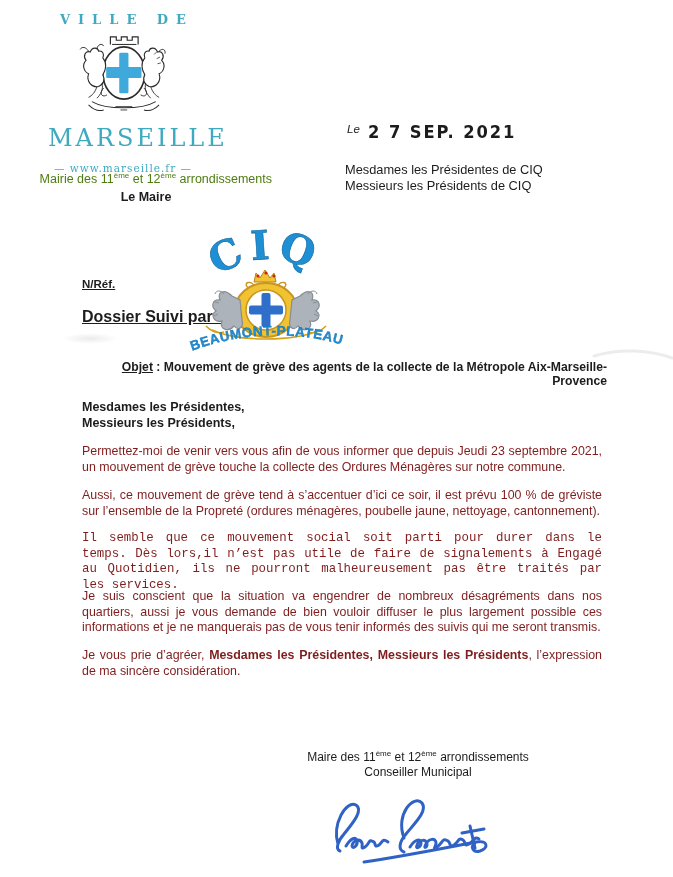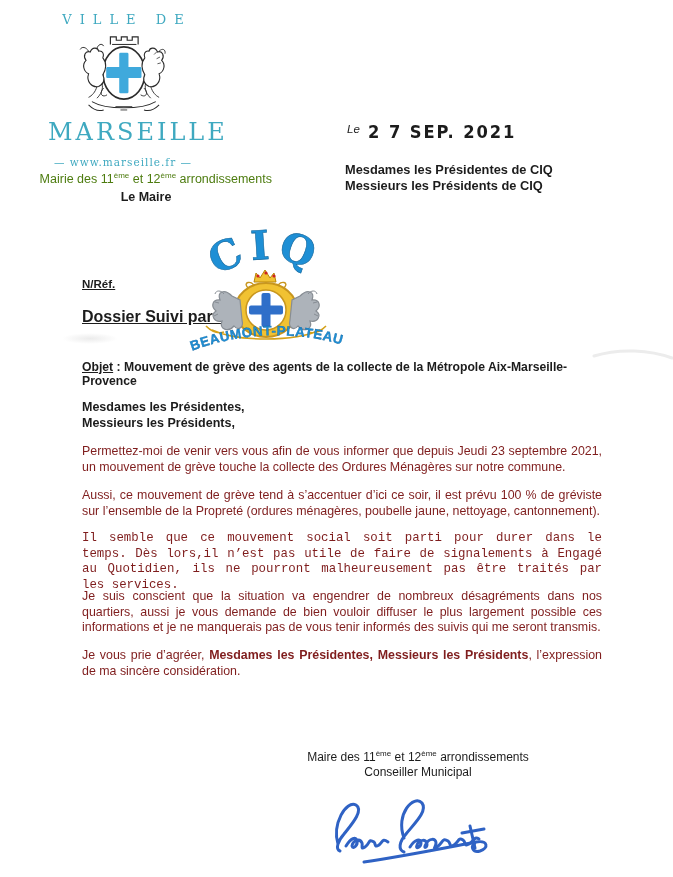--- a/index.html
+++ b/index.html
@@ -10,26 +10,27 @@
     font-family:"Liberation Sans", sans-serif;
     color:#1c1c1c;
     overflow:hidden;
   }
   
   .ms-logo{position:absolute;left:48px;top:12px;width:150px;text-align:center;}
   .ms-villede{
     font-family:"DejaVu Serif", serif;
     color:#3fa9c0;font-size:13px;letter-spacing:8px;
     margin-left:8px;
+    font-weight:bold;
   }
   .ms-crest{display:block;margin:2px auto 0 auto;}
   .ms-wordmark{
     font-family:"DejaVu Serif", serif;
     color:#3fa9c0;font-size:24px;letter-spacing:3px;
-    margin-top:1px;
+    margin-top:7px;
   }
   .ms-site{
     font-family:"DejaVu Serif", serif;
     color:#3fa9c0;font-size:10.5px;letter-spacing:1px;margin-top:10px;
   }
   .ms-office{
     position:absolute;left:20px;top:172px;width:252px;text-align:right;
     font-size:12.5px;color:#4d7c0f;
   }
   .ms-mayor{
@@ -37,27 +38,27 @@
     font-size:12.5px;font-weight:bold;
   }
   sup.sm{font-size:8px;vertical-align:super;line-height:0;}
   
   .date-line{position:absolute;left:347px;top:122px;white-space:nowrap;}
   .date-prefix{font-size:11.5px;position:relative;top:-5px;font-style:italic;}
   .date-stamp{
     font-size:17px;font-weight:bold;letter-spacing:2px;margin-left:5px;
     font-family:"DejaVu Sans", sans-serif;transform:scaleX(.96);display:inline-block;
   }
-  .recipients{position:absolute;left:345px;top:162px;font-weight:bold;font-size:12.8px;line-height:16px;}
+  .recipients{position:absolute;left:345px;top:162px;font-weight:normal;font-size:12.8px;line-height:16px;}
   
   .nref{position:absolute;left:82px;top:278px;font-size:11.5px;font-weight:bold;text-decoration:underline;}
   .dossier{position:absolute;left:82px;top:308px;font-size:16px;font-weight:bold;text-decoration:underline;}
   .ciq-logo{position:absolute;left:186px;top:224px;}
   
-  .subject{position:absolute;left:82px;top:360px;width:525px;font-size:12.2px;font-weight:bold;}
+  .subject{position:absolute;left:82px;top:360px;width:525px;font-size:12.2px;font-weight:bold;text-align:right;}
   .subject .u{text-decoration:underline;}
   .salutation{position:absolute;left:82px;top:399px;font-size:12.5px;font-weight:bold;line-height:16px;}
   .para{
     position:absolute;left:82px;width:520px;
     font-size:12.4px;line-height:15.6px;text-align:justify;color:#7f1d1d;
   }
   .p1{top:444px;} .p2{top:488px;} .p3{top:531px;font-family:Liberation Mono, monospace;} .p4{top:589px;} .pclose{top:648px;}
   .pclose .b{font-weight:bold;}
   
   .sig-block{position:absolute;left:298px;top:750px;width:240px;text-align:center;font-size:12px;line-height:14.5px;}

